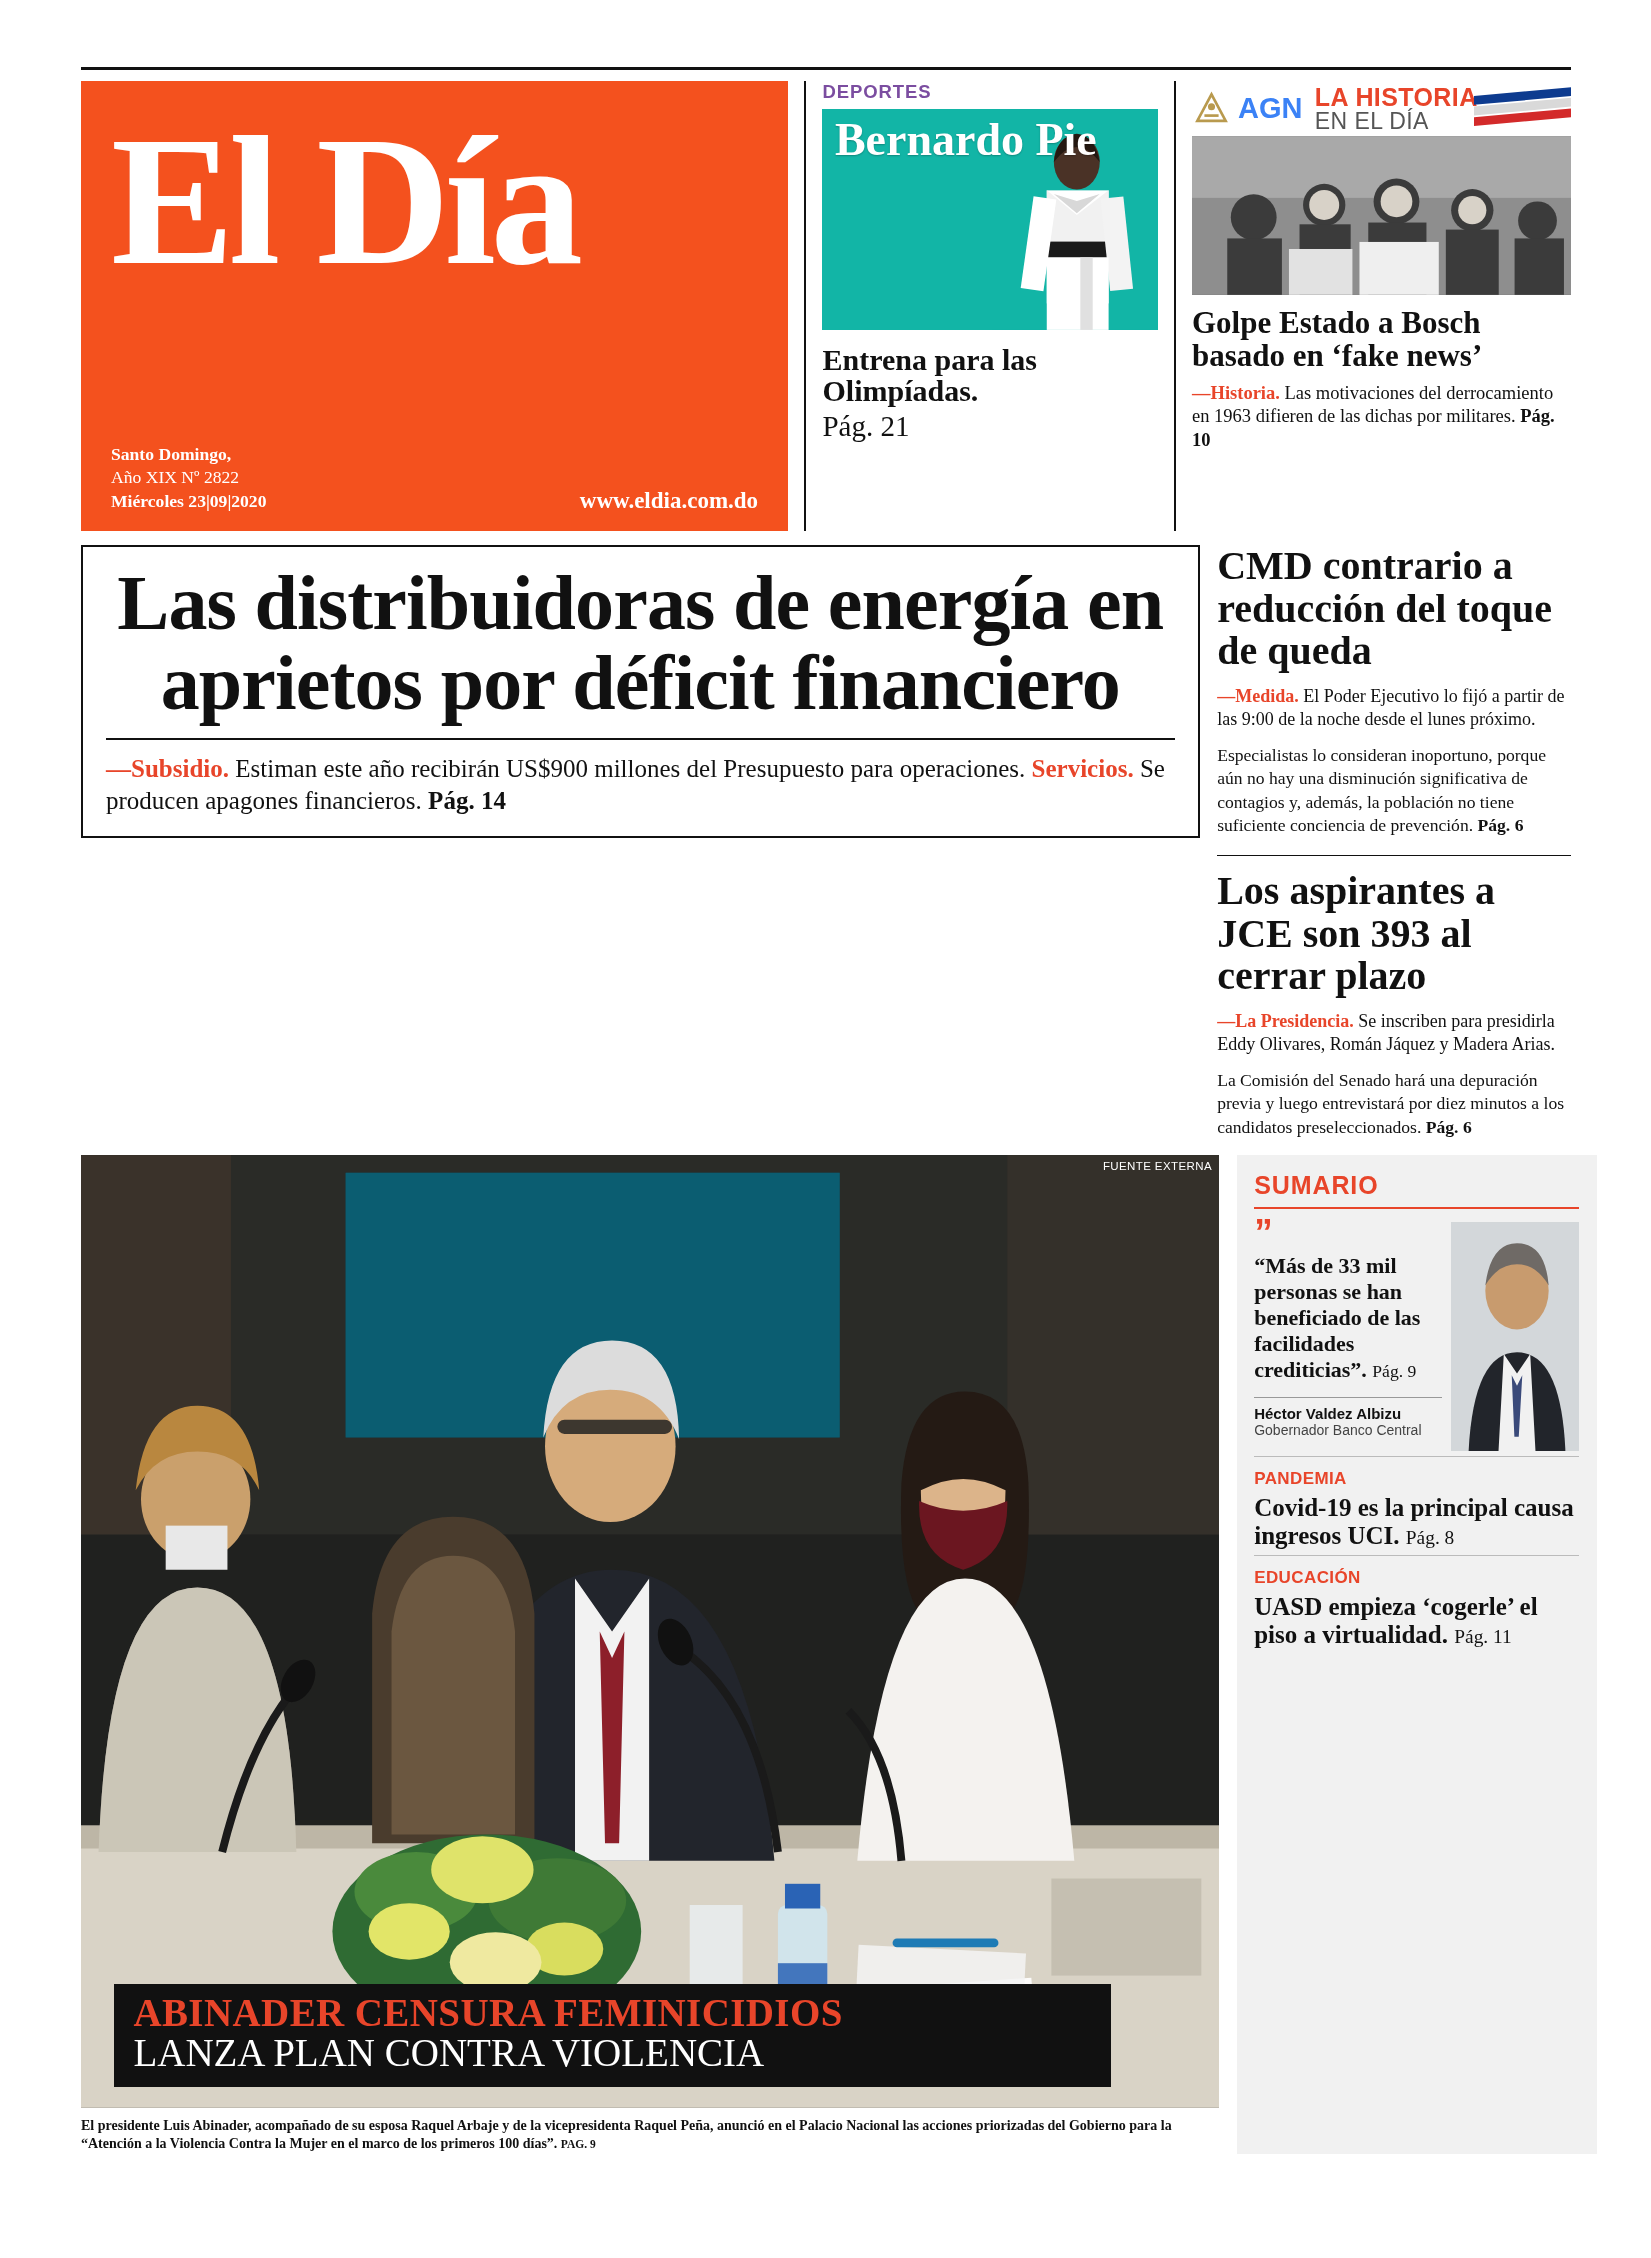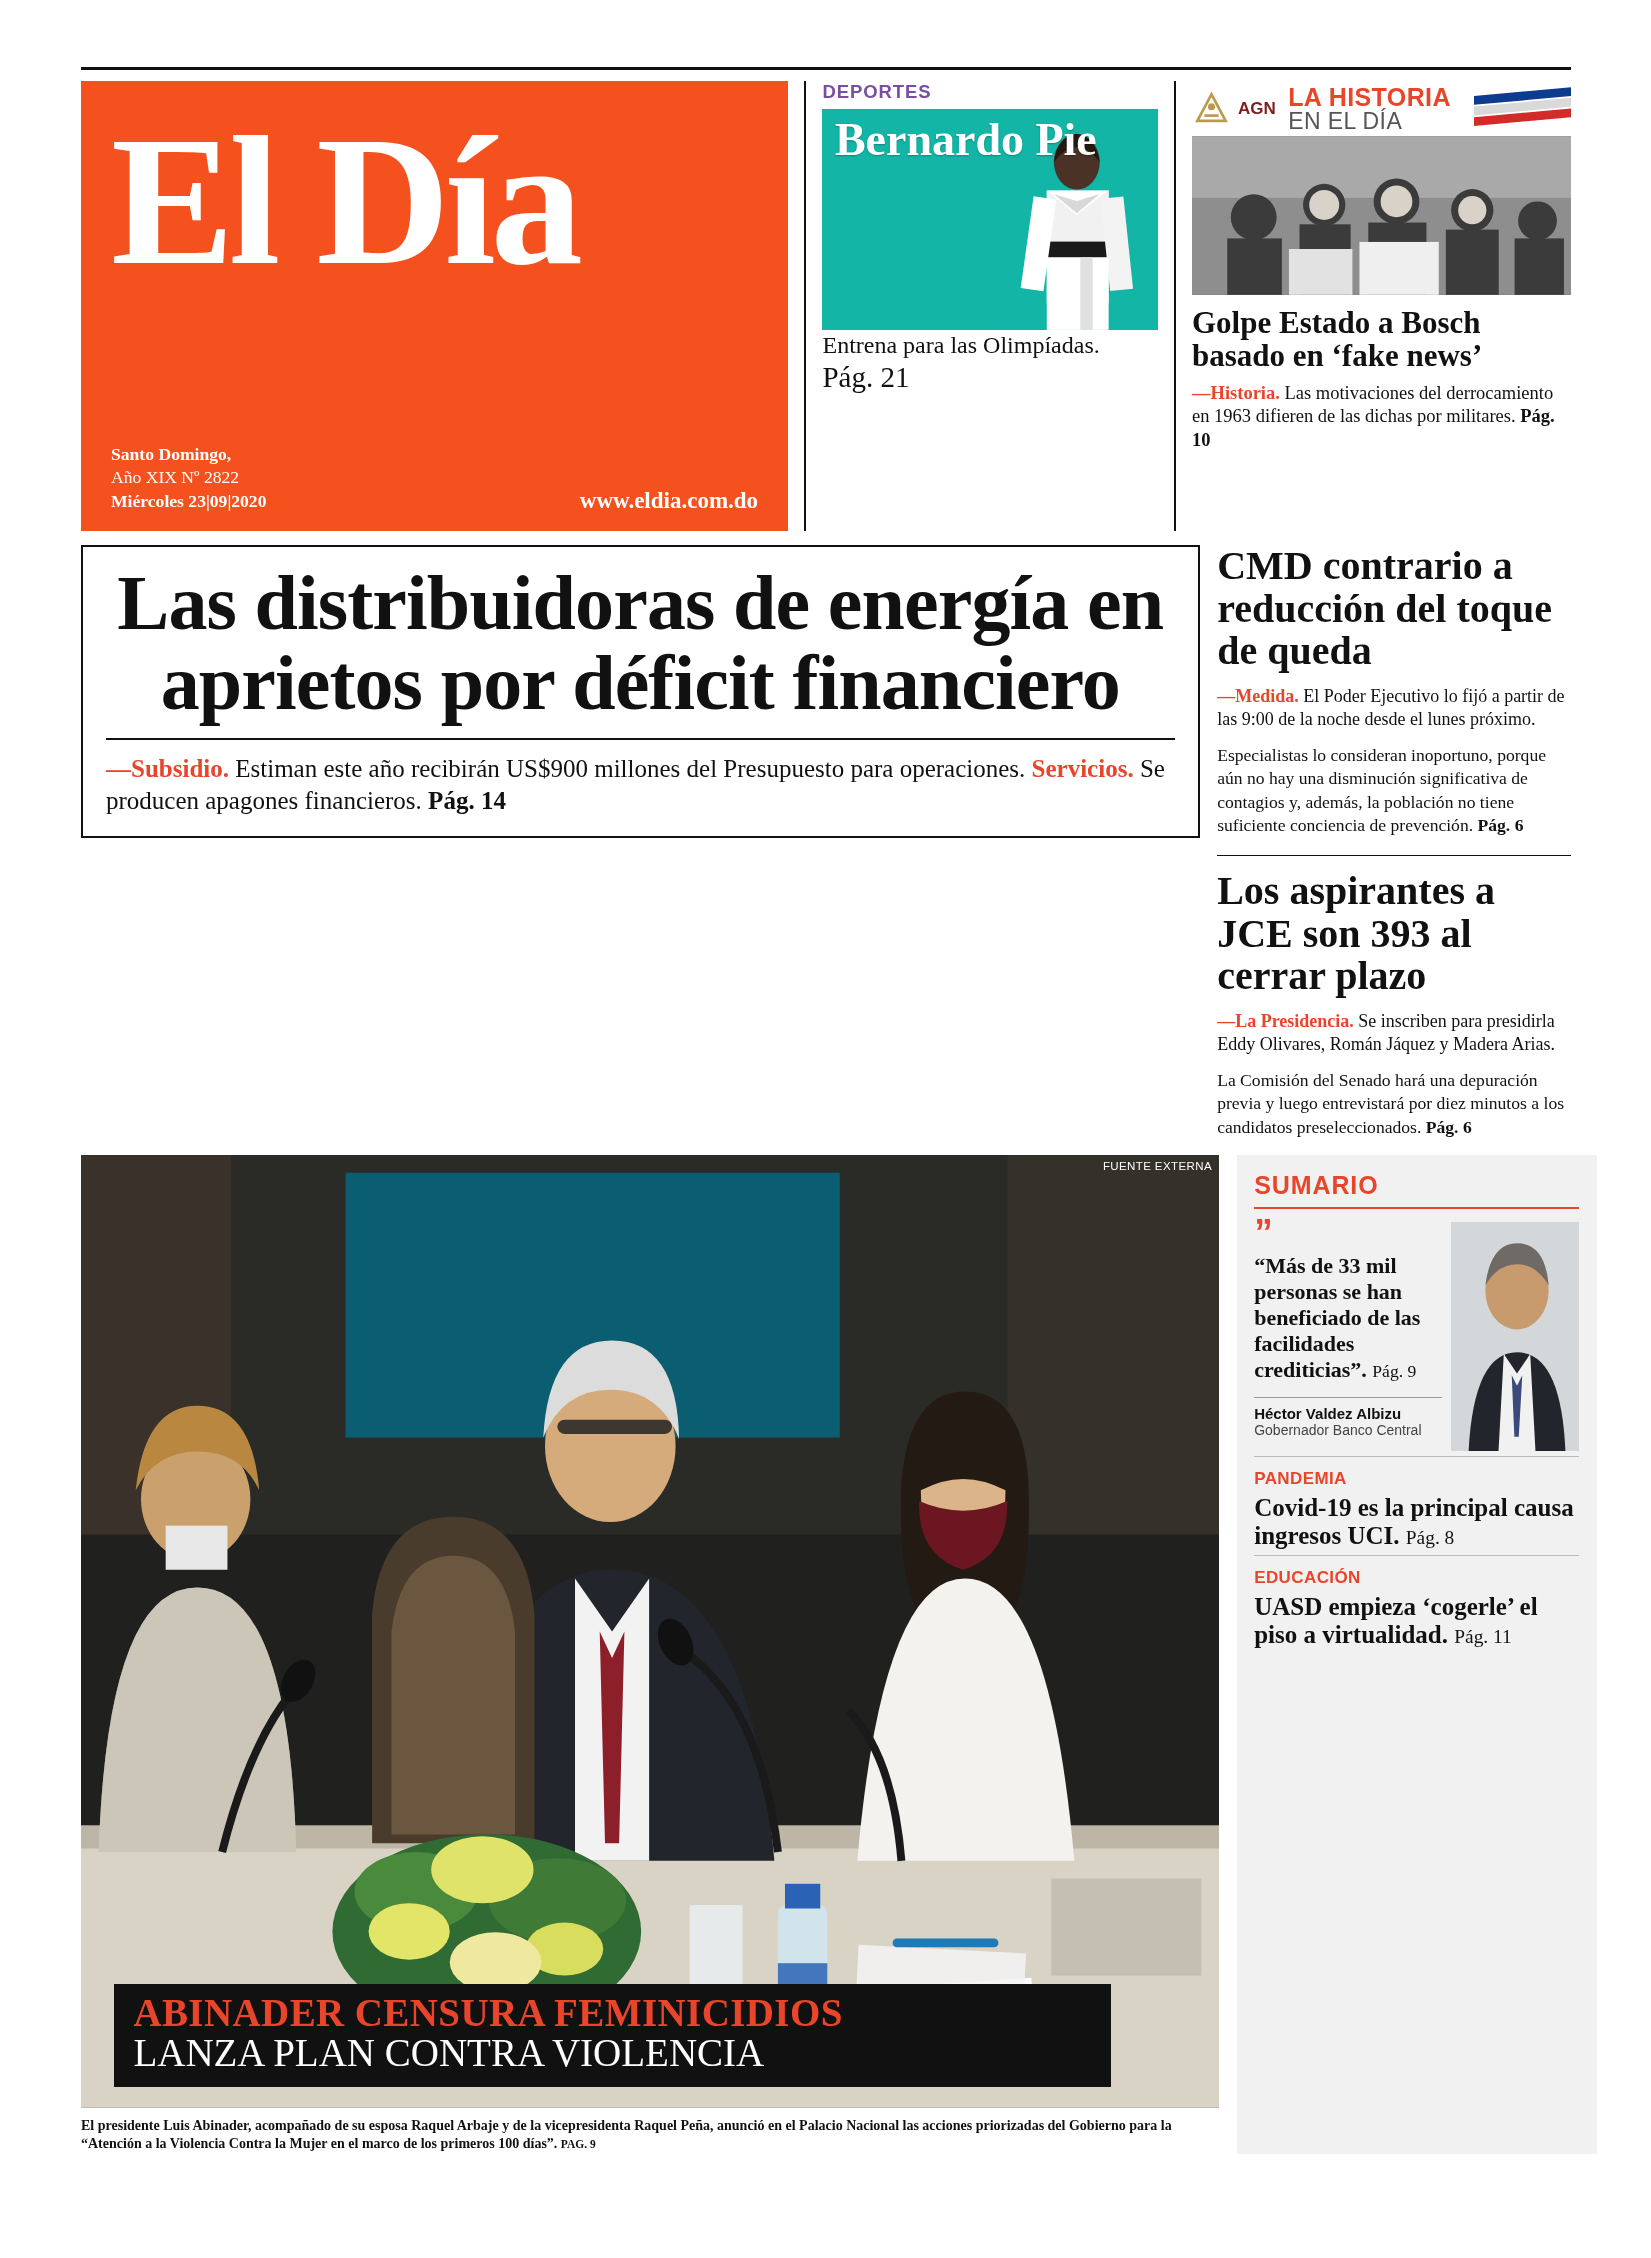--- a/index.html
+++ b/index.html
@@ -72,36 +72,36 @@
   .dep-title{
     position:absolute;left:12.4px;top:8.8px;
     color:#ffffff;font-weight:bold;font-size:46px;line-height:0.98;
     z-index:3;
     text-shadow:0 0.9px 1.8px rgba(0,0,0,.25);
   }
   .athlete{
     position:absolute;right:7px;bottom:0;width:159px;height:221px;
   }
   .dep-sub{
-    font-weight:normal;font-size:24px;line-height:1.05;margin-top:3px;
+    font-weight:bold;font-size:30px;line-height:1.05;margin-top:14px;
   }
   .dep-page{font-weight:normal;font-size:29px;margin-top:3.5px;}
   .historia-block{
     width:379px;box-sizing:border-box;
     display:flex;flex-direction:column;
   }
   .agn-bar{
     height:55px;background:#ffffff;position:relative;display:flex;align-items:center;
     border-bottom:0;
   }
   .agn-logo{
     display:flex;align-items:center;gap:7px;padding-right:12.4px;
   }
   .agn-mark{width:39px;height:39px;position:relative;}
-  .agn-text{font-family:"Liberation Sans",sans-serif;font-weight:bold;font-size:17px;color:#7f1d1d;}
+  .agn-text{font-family:"Liberation Sans",sans-serif;font-weight:bold;font-size:29px;color:#3b82f6;}
   .hist-label{line-height:1;}
   .hist-label .l1{font-family:"Liberation Sans",sans-serif;font-weight:bold;color:#e8452a;font-size:25px;letter-spacing:0.4px;}
   .hist-label .l2{font-family:"Liberation Sans",sans-serif;color:#555;font-size:23px;letter-spacing:0.4px;}
   .flag-stripes{position:absolute;right:0;top:5.3px;width:97px;height:41px;overflow:hidden;}
   .hist-photo{height:159px;background:#6f6f6f;position:relative;overflow:hidden;}
   .hist-head{
     font-weight:bold;font-size:31px;line-height:1.08;margin-top:10.6px;
   }
   .hist-deck{font-size:18.5px;line-height:1.28;margin-top:8.8px;}
   .hist-deck .lead{color:#e8452a;font-weight:bold;}

